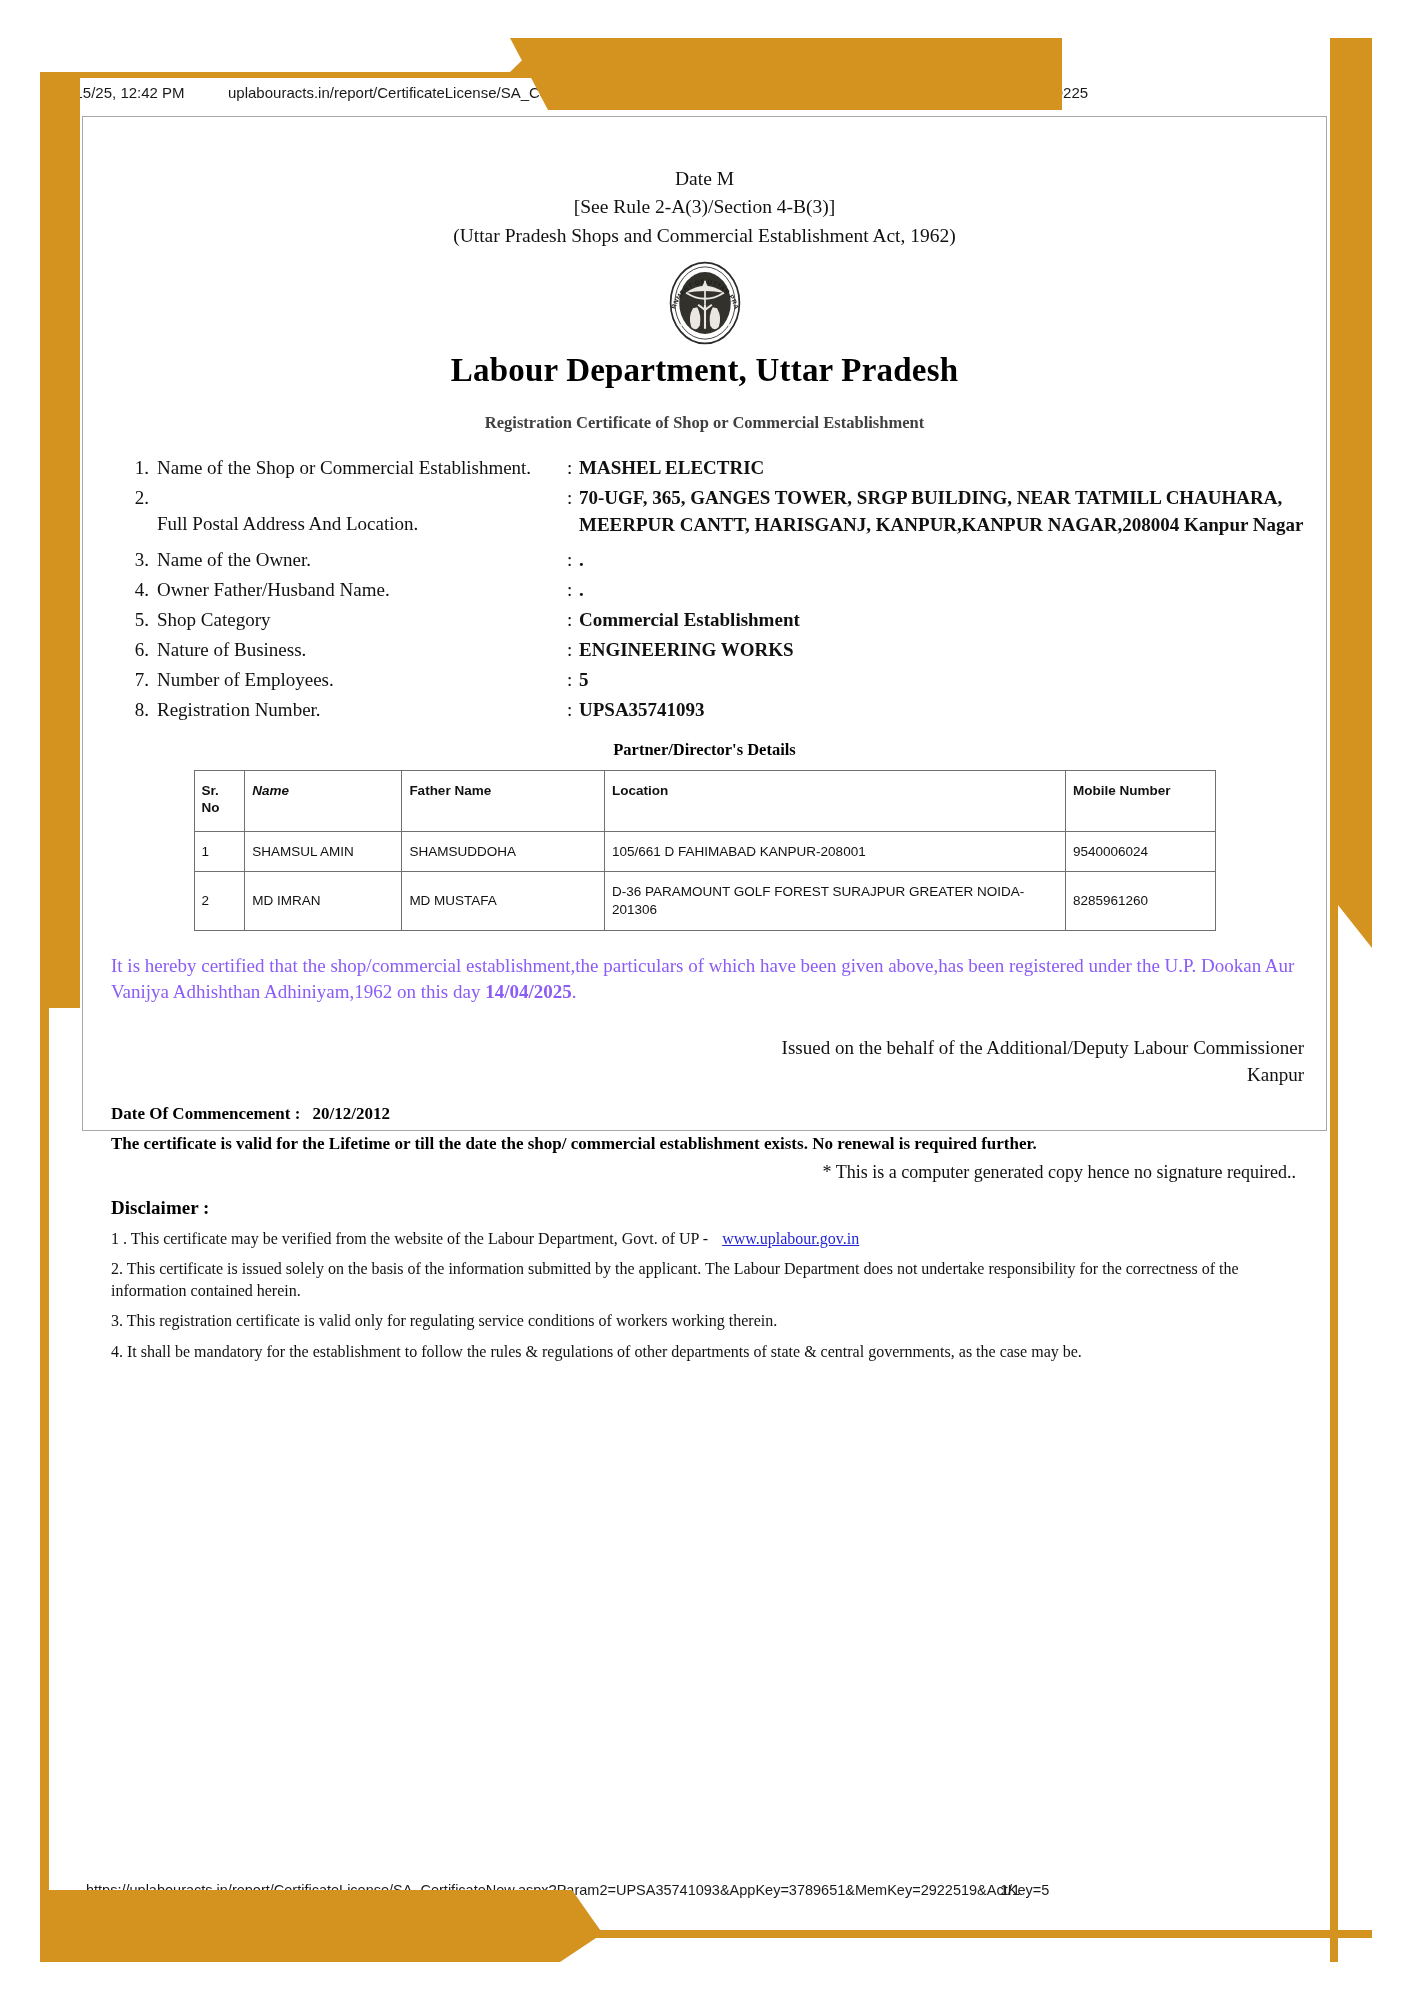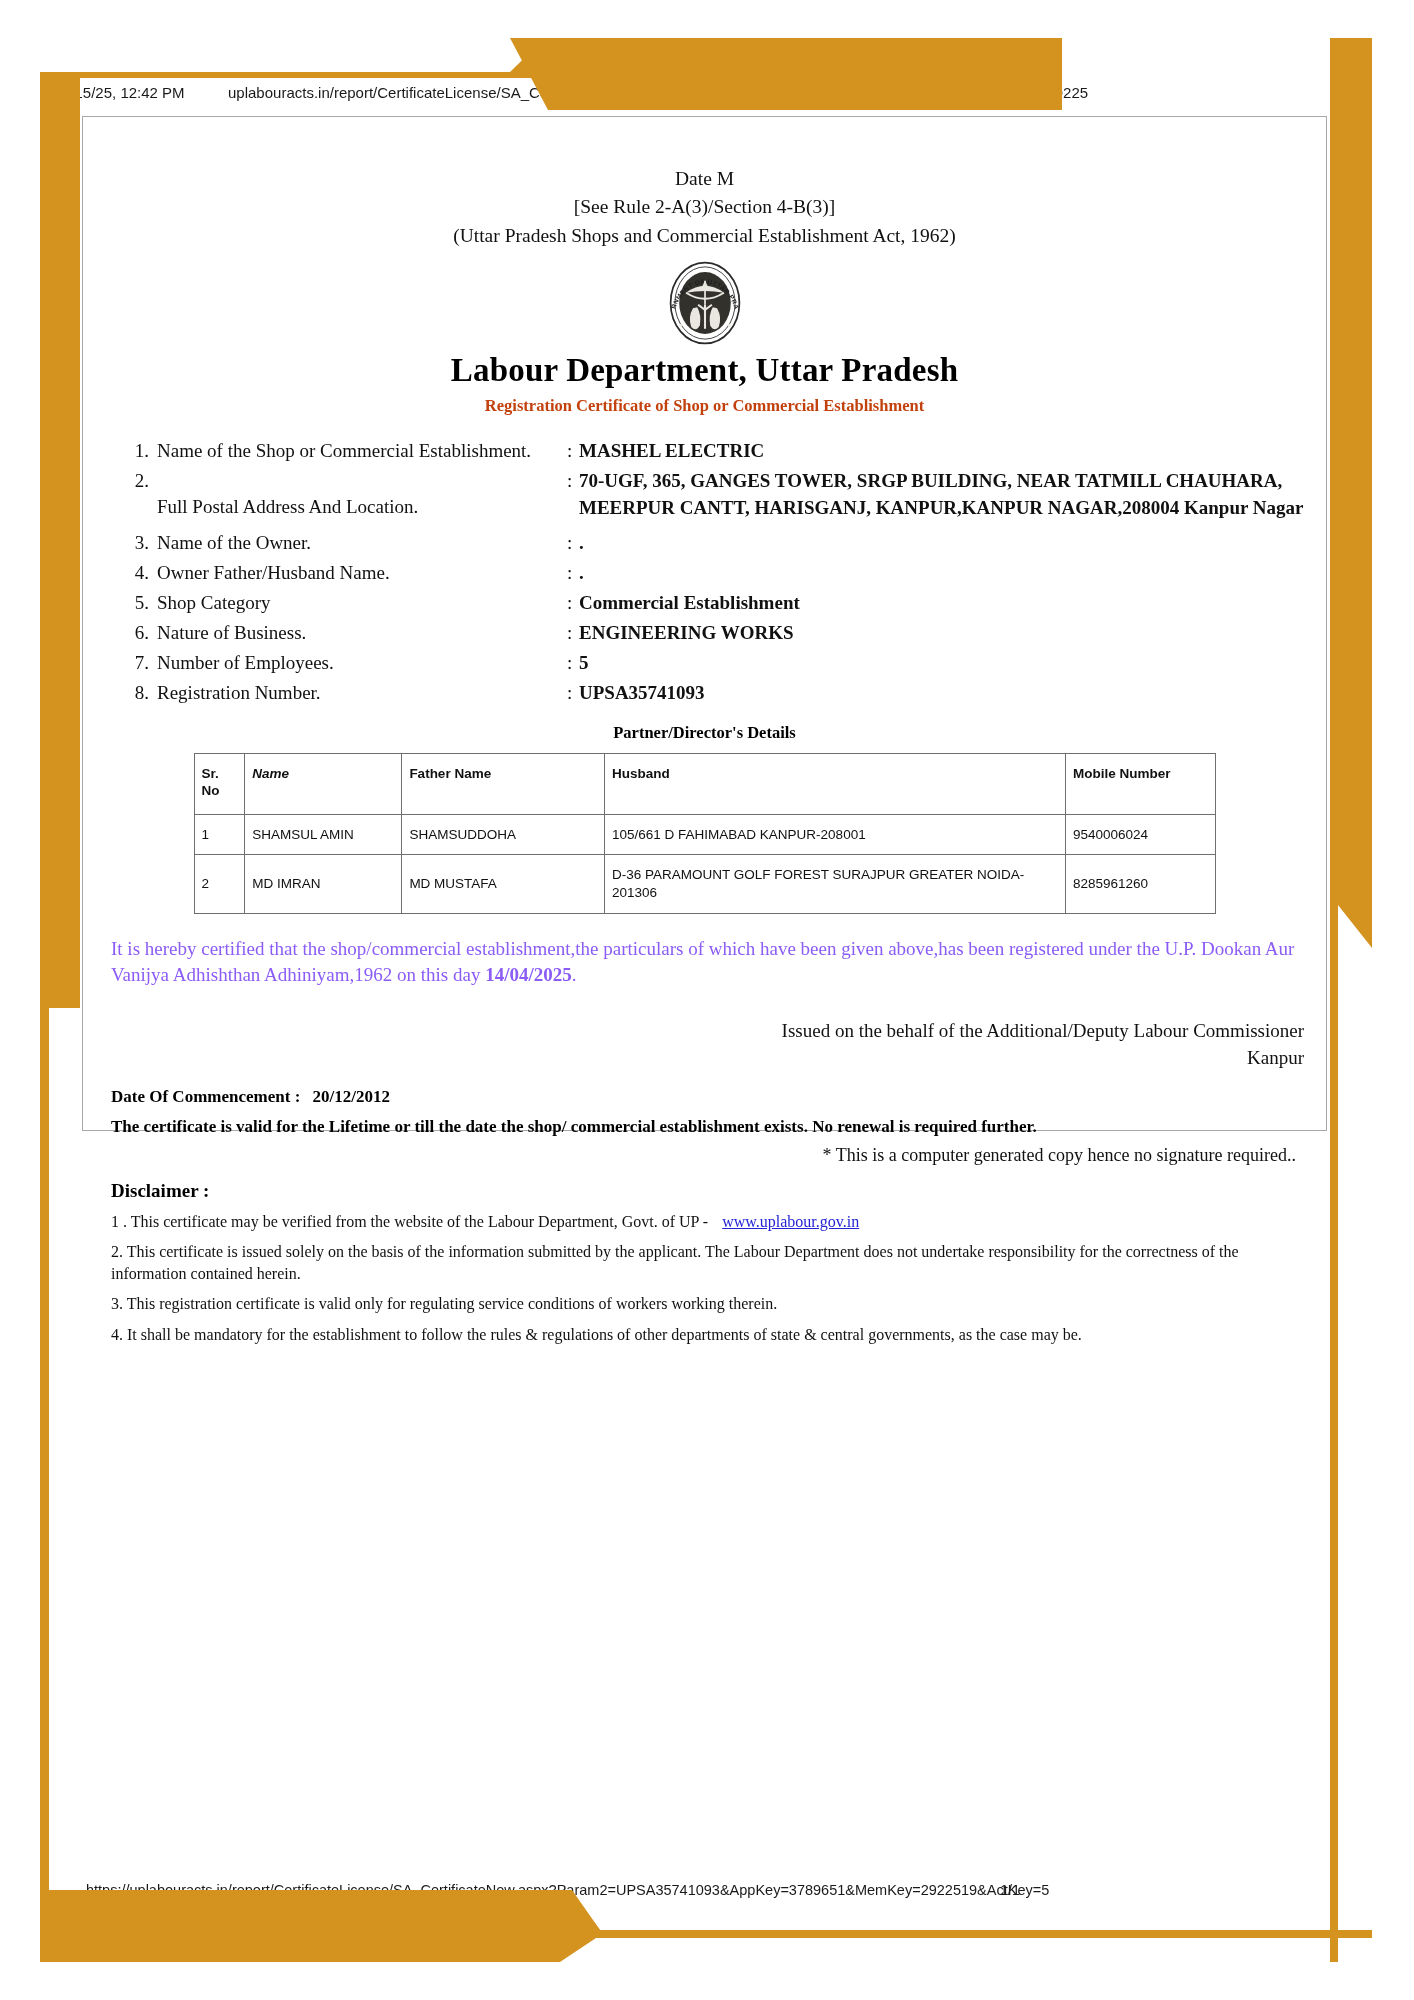--- a/index.html
+++ b/index.html
@@ -112,22 +112,22 @@
     font-size: 33px;
     font-weight: bold;
     letter-spacing: 0.2px;
     margin-top: 4px;
     color: #000;
   }
   .dept-sub {
     text-align: center;
     font-size: 16.5px;
     font-weight: bold;
-    margin-top: 7px;
-    color: #c2410c;
+    margin-top: 24px;
+    color: #404040;
   }
 
   
   .fields {
     margin-top: 22px;
     padding-left: 32px;
     font-size: 19px;
     color: #111;
   }
   .field-row {
@@ -375,21 +375,21 @@
     <div class="partner-title">Partner/Director's Details</div>
 
     <table class="partner-table">
       <thead>
         <tr>
           <th class="col-sr">
             <span>Sr. No</span>
           </th>
           <th class="col-name">Name</th>
           <th class="col-father">Father Name</th>
-          <th class="col-addr">Husband</th>
+          <th class="col-addr">Location</th>
           <th class="col-mob">Mobile Number</th>
         </tr>
       </thead>
       <tbody>
         <tr>
           <td>1</td>
           <td>SHAMSUL AMIN</td>
           <td>SHAMSUDDOHA</td>
           <td>105/661 D FAHIMABAD KANPUR-208001</td>
           <td>9540006024</td>

